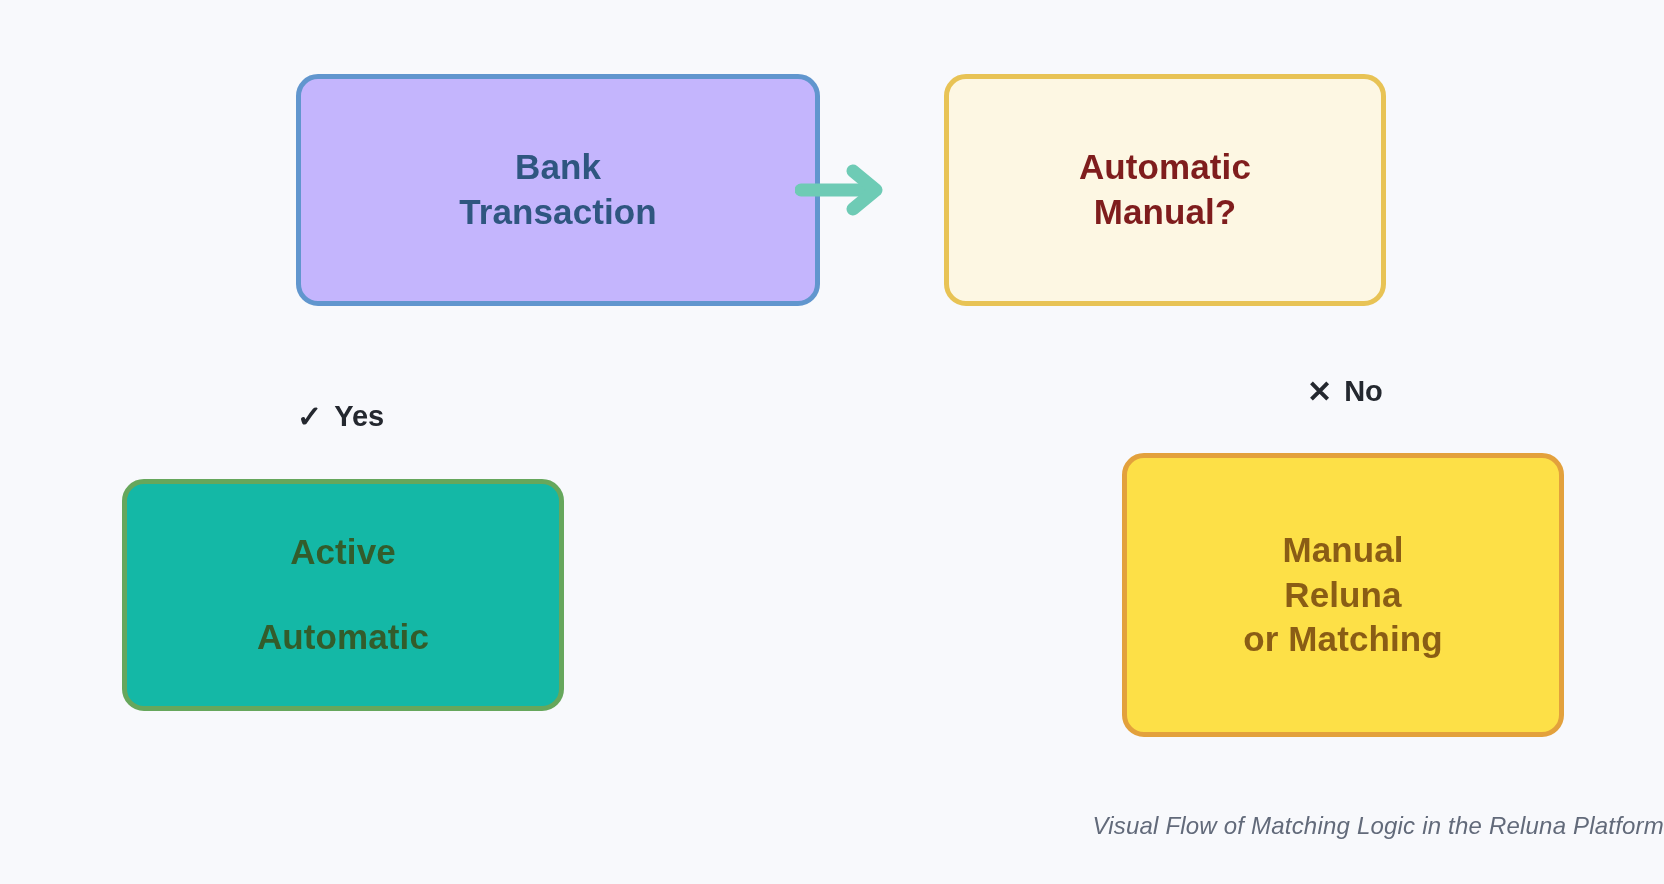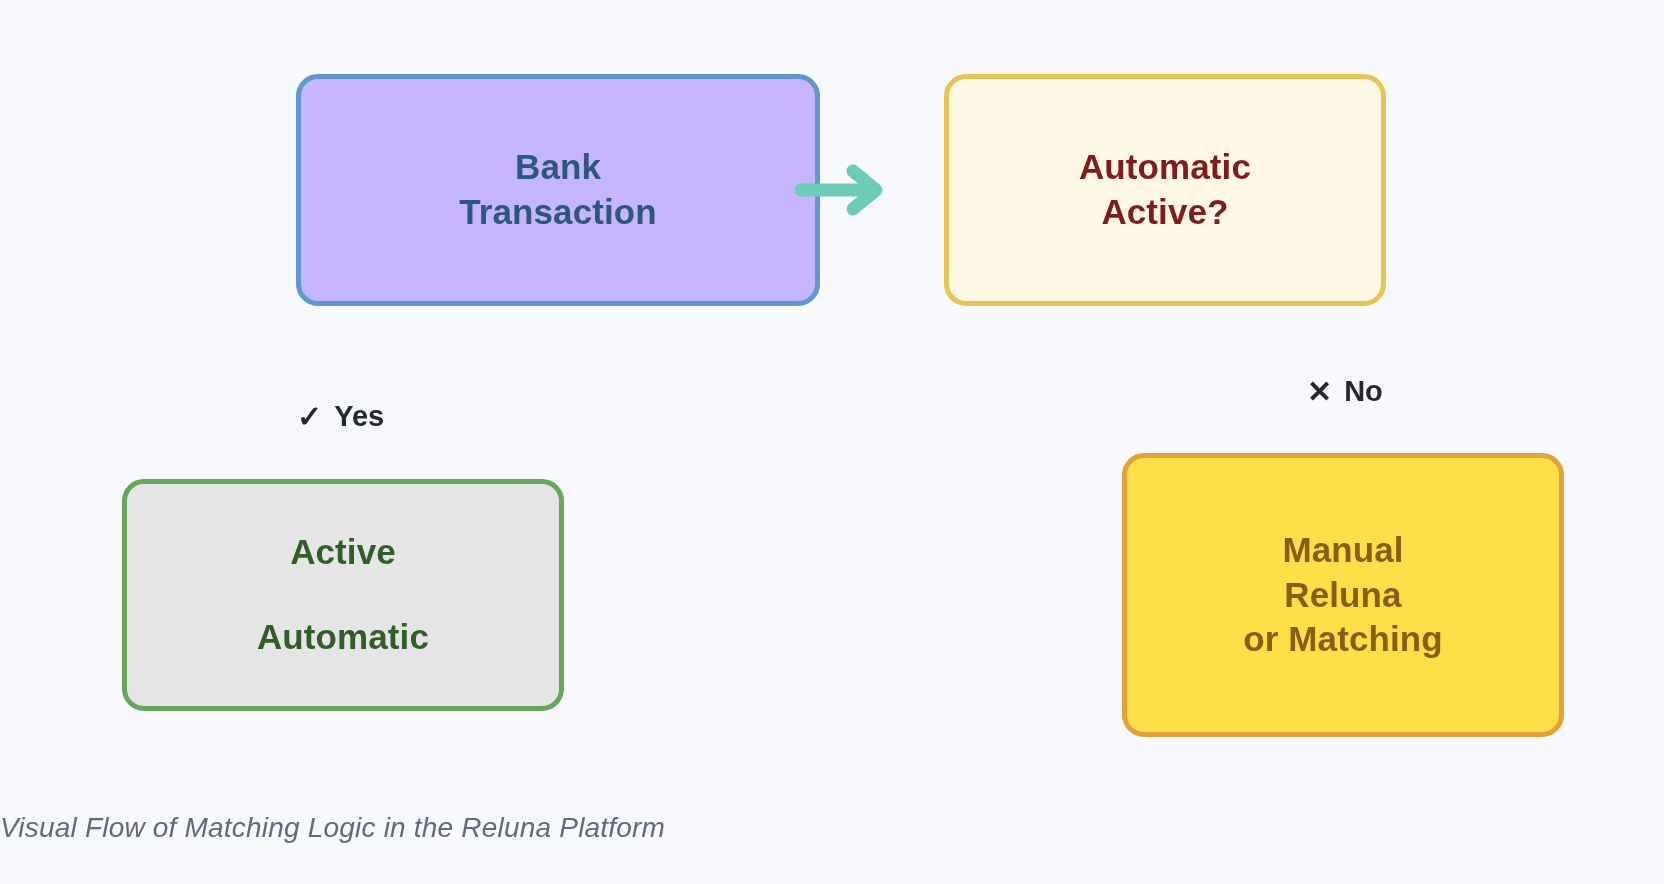--- a/index.html
+++ b/index.html
@@ -62,21 +62,21 @@
     color: #7f1d1d;
     font-size: 35px;
   }
 
   
   #node-active-confirmed {
     left: 122px;
     top: 479px;
     width: 442px;
     height: 232px;
-    background: #e5e5e5;
+    background: #14b8a6;
     border-color: #66a75c;
     color: #335c2b;
     font-size: 35px;
     gap: 40px;
   }
 
   
   #node-manual-match {
     left: 1122px;
     top: 453px;
@@ -123,22 +123,22 @@
     left: 1307px;
     top: 375px;
   }
 
   
   #caption {
     position: absolute;
     left: 0;
     top: 812px;
     width: 1664px;
-    text-align: left;
-    font-size: 28px;
+    text-align: right;
+    font-size: 24px;
     font-style: italic;
     color: #626a7a;
     letter-spacing: 0.2px;
   }
 </style>
 </head>
 <body>
 
 <div id="canvas">
 
@@ -149,21 +149,21 @@
 
   <div id="arrow-bank-to-match">
     <svg width="92" height="56" viewBox="0 0 92 56" aria-hidden="true">
       <line x1="6" y1="28" x2="76" y2="28" stroke="#6ecbb5" stroke-width="13" stroke-linecap="round"></line>
       <polyline points="58,9 81,28 58,47" fill="none" stroke="#6ecbb5" stroke-width="13" stroke-linecap="round" stroke-linejoin="round"></polyline>
     </svg>
   </div>
 
   <div class="node" id="node-automatic-match">
     <span>Automatic</span>
-    <span>Active?</span>
+    <span>Manual?</span>
   </div>
 
   <div class="branch-label" id="label-yes">
     <span class="glyph">✓</span>
     <span>Yes</span>
   </div>
 
   <div class="branch-label" id="label-no">
     <span class="glyph">✕</span>
     <span>No</span>

